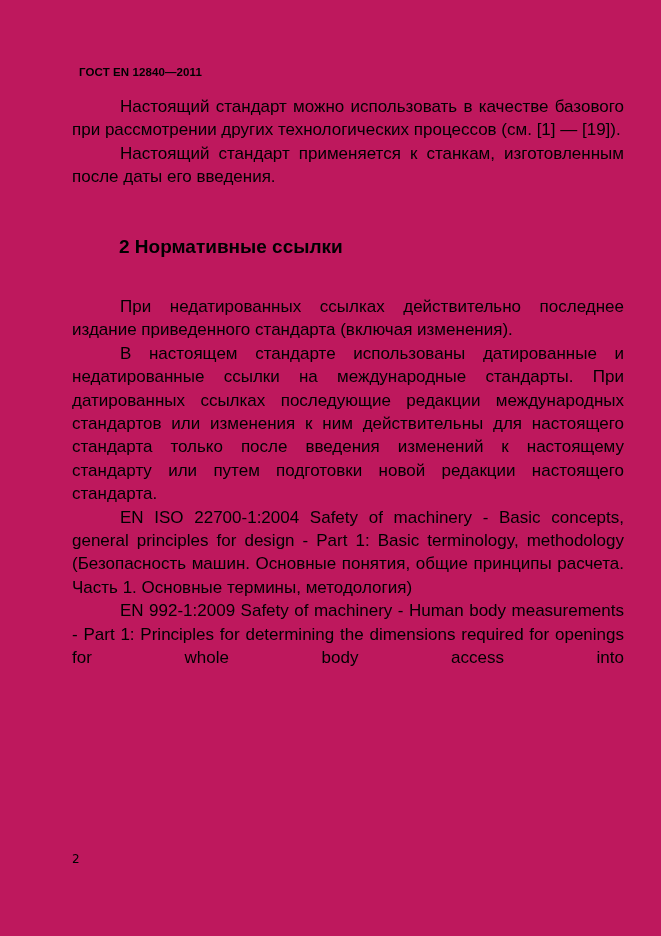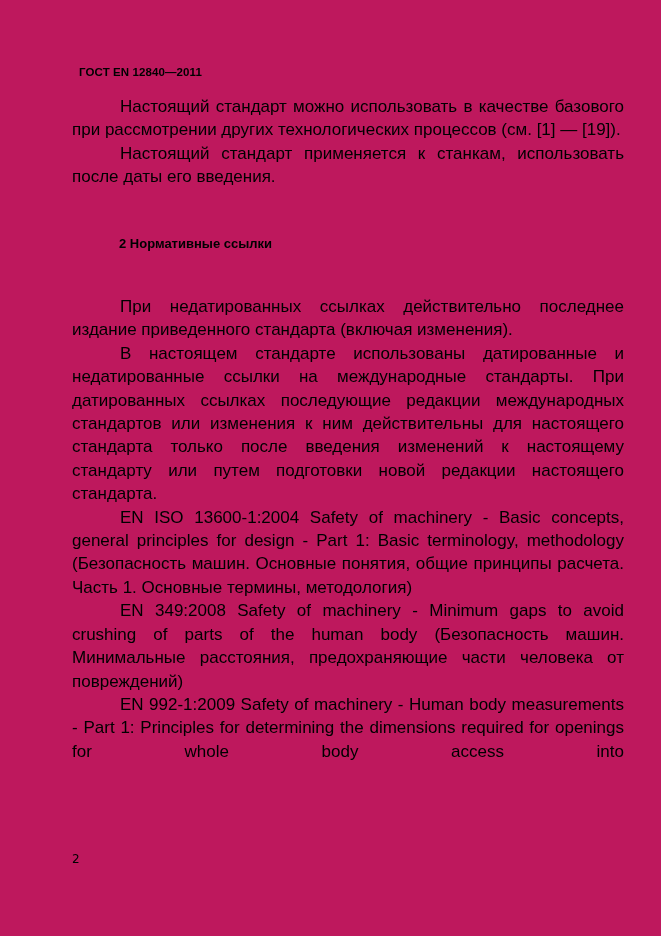--- a/index.html
+++ b/index.html
@@ -39,49 +39,48 @@
     }
     .body-text p {
       margin: 0;
       text-indent: 48px;
     }
     .block1 { top: 95px; }
     .section-title {
       position: absolute;
       left: 119px;
       top: 236px;
-      font-size: 13px;
+      font-size: 19px;
       font-weight: bold;
     }
     .block2 { top: 295px; }
     .page-number {
       position: absolute;
       left: 72px;
       top: 852px;
       font-size: 12px;
       font-family: "DejaVu Sans", sans-serif;
     }
   </style>
 </head>
 <body>
 
 <div class="page">
 
   <div class="header">ГОСТ EN 12840—2011</div>
 
   <div class="body-text block1">
     <p>Настоящий стандарт можно использовать в качестве базового при рассмотрении других технологических процессов (см. [1] — [19]).</p>
-    <p>Настоящий стандарт применяется к станкам, использовать после даты его введения.</p>
+    <p>Настоящий стандарт применяется к станкам, изготовленным после даты его введения.</p>
   </div>
 
   <div class="section-title">2  Нормативные ссылки</div>
 
   <div class="body-text block2">
     <p>При недатированных ссылках действительно последнее издание приведенного стандарта (включая изменения).</p>
     <p>В настоящем стандарте использованы датированные и недатированные ссылки на международные стандарты. При датированных ссылках последующие редакции международных стандартов или изменения к ним действительны для настоящего стандарта только после введения изменений к настоящему стандарту или путем подготовки новой редакции настоящего стандарта.</p>
-    <p>EN ISO 13600-1:2004 Safety of machinery - Basic concepts, general principles for design - Part 1: Basic terminology, methodology (Безопасность машин. Основные понятия, общие принципы расчета. Часть 1. Основные термины, методология)</p>
-    <p>EN 349:2008 Safety of machinery - Minimum gaps to avoid crushing of parts of the human body (Безопасность машин. Минимальные расстояния, предохраняющие части человека от повреждений)</p>
+    <p>EN ISO 22700-1:2004 Safety of machinery - Basic concepts, general principles for design - Part 1: Basic terminology, methodology (Безопасность машин. Основные понятия, общие принципы расчета. Часть 1. Основные термины, методология)</p>
     <p style="text-align-last: justify;">EN 992-1:2009  Safety of machinery - Human body measurements - Part 1: Principles for determining the dimensions required for openings for whole body access into</p>
   </div>
 
   <div class="page-number">2</div>
 
 </div>
 
 </body></html>

